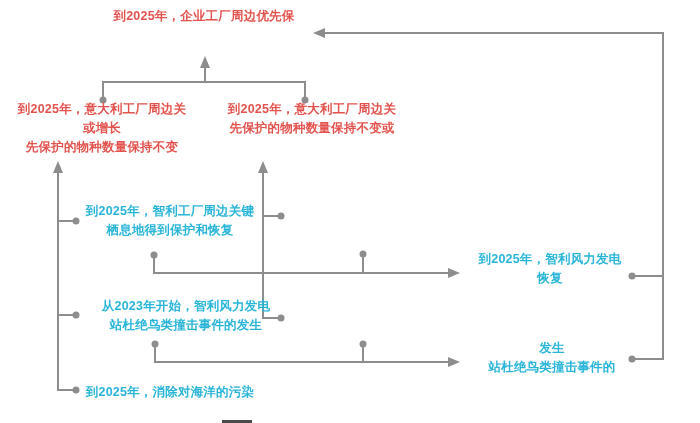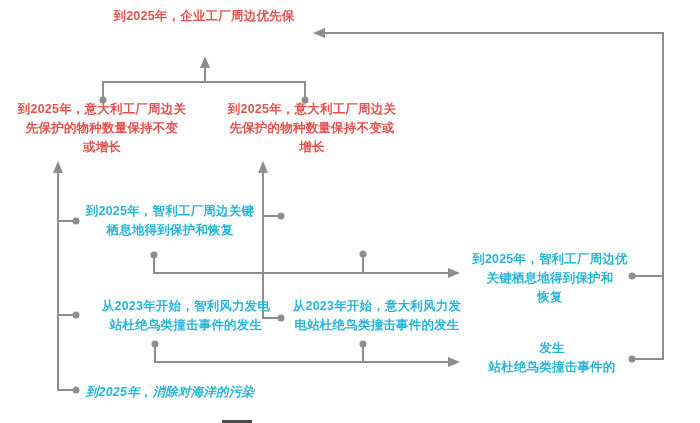--- a/index.html
+++ b/index.html
@@ -81,56 +81,50 @@
       <polygon points="460,362 448,357 448,367"></polygon>
     </g>
   </svg>
 
   <div class="node node-red" style="left:204px; top:7px;">
     <div>到2025年，企业工厂周边优先保</div>
   </div>
 
   <div class="node node-red" style="left:102px; top:100px;">
     <div>到2025年，意大利工厂周边关</div>
+    <div>或增长</div>
     <div>先保护的物种数量保持不变</div>
-    <div>或增长</div>
   </div>
 
   <div class="node node-red" style="left:312px; top:100px;">
     <div>到2025年，意大利工厂周边关</div>
     <div>先保护的物种数量保持不变或</div>
-    <div>增长</div>
   </div>
 
   <div class="node node-teal" style="left:170px; top:202px;">
     <div>到2025年，智利工厂周边关键</div>
     <div>栖息地得到保护和恢复</div>
   </div>
 
 
   <div class="node node-teal" style="left:550px; top:250px;">
-    <div>到2025年，智利工厂周边优</div>
-    <div>关键栖息地得到保护和</div>
+    <div>到2025年，智利风力发电</div>
     <div>恢复</div>
   </div>
 
   <div class="node node-teal" style="left:186px; top:297px;">
     <div>从2023年开始，智利风力发电</div>
     <div>站杜绝鸟类撞击事件的发生</div>
   </div>
 
-  <div class="node node-teal" style="left:377px; top:297px;">
-    <div>从2023年开始，意大利风力发</div>
-    <div>电站杜绝鸟类撞击事件的发生</div>
-  </div>
 
   <div class="node node-teal" style="left:552px; top:339px;">
     <div>发生</div>
     <div>站杜绝鸟类撞击事件的</div>
   </div>
 
-  <div class="node node-teal" style="left:170px; top:383px;font-style:italic;">
+  <div class="node node-teal" style="left:170px; top:383px;">
     <div>到2025年，消除对海洋的污染</div>
   </div>
 
   <div class="frag"></div>
 
 </div>
 
 </body></html>

